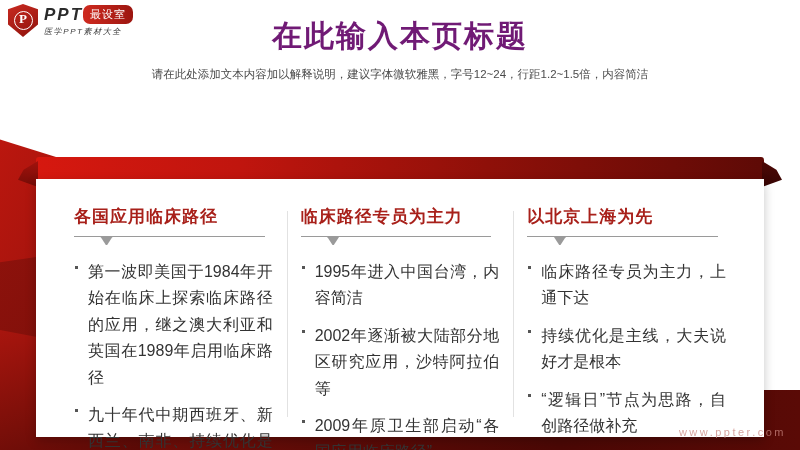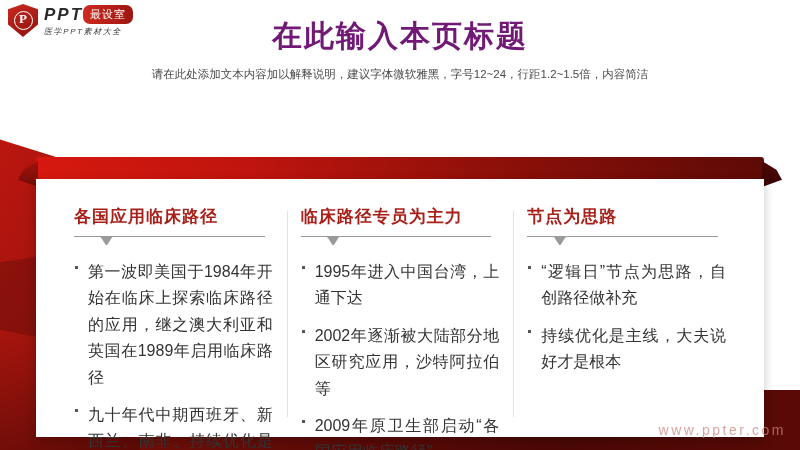--- a/index.html
+++ b/index.html
@@ -146,21 +146,21 @@
     font-size:16px; line-height:1.65; color:#333333;
     text-align:justify;
   }
   ul.bullets li:before{
     content:""; position:absolute; left:1px; top:7px;
     width:3px; height:3px; background:#555; border-radius:0;
   }
 
   .watermark{
     position:absolute; right:14px; bottom:12px; z-index:9;
-    font-size:14px; letter-spacing:2.5px; color:#c9857f; opacity:.75;
+    font-size:11px; letter-spacing:2.5px; color:#c9857f; opacity:.75;
   }
 </style>
 </head>
 <body>
 
 <div class="slide">
 
   <div class="bg-left-wedge"></div>
   <div class="bg-left-wedge2"></div>
   <div class="bg-bottom-band"></div>
@@ -198,32 +198,33 @@
           <ul class="bullets">
             <li>第一波即美国于1984年开始在临床上探索临床路径的应用，继之澳大利亚和英国在1989年启用临床路径</li>
             <li>九十年代中期西班牙、新西兰、南非、持续优化是主线</li>
           </ul>
         </div>
 
         <div class="col">
           <div class="col-title">临床路径专员为主力</div>
           <div class="col-rule"></div>
           <ul class="bullets">
-            <li>1995年进入中国台湾，上通下达</li>
+            <li>1995年进入中国台湾，内容简洁</li>
             <li>2002年逐渐被大陆部分地区研究应用，沙特阿拉伯等</li>
             <li>2009年原卫生部启动“各国应用临床路径”</li>
           </ul>
         </div>
 
         <div class="col">
-          <div class="col-title">节点为思路</div>
+          <div class="col-title">以北京上海为先</div>
           <div class="col-rule"></div>
           <ul class="bullets">
+            <li>临床路径专员为主力，上通下达</li>
+            <li>持续优化是主线，大夫说好才是根本</li>
             <li>“逻辑日”节点为思路，自创路径做补充</li>
-            <li>持续优化是主线，大夫说好才是根本</li>
           </ul>
         </div>
 
       </div>
     </div>
   </div>
 
   <div class="watermark">www.ppter.com</div>
 
 </div>

